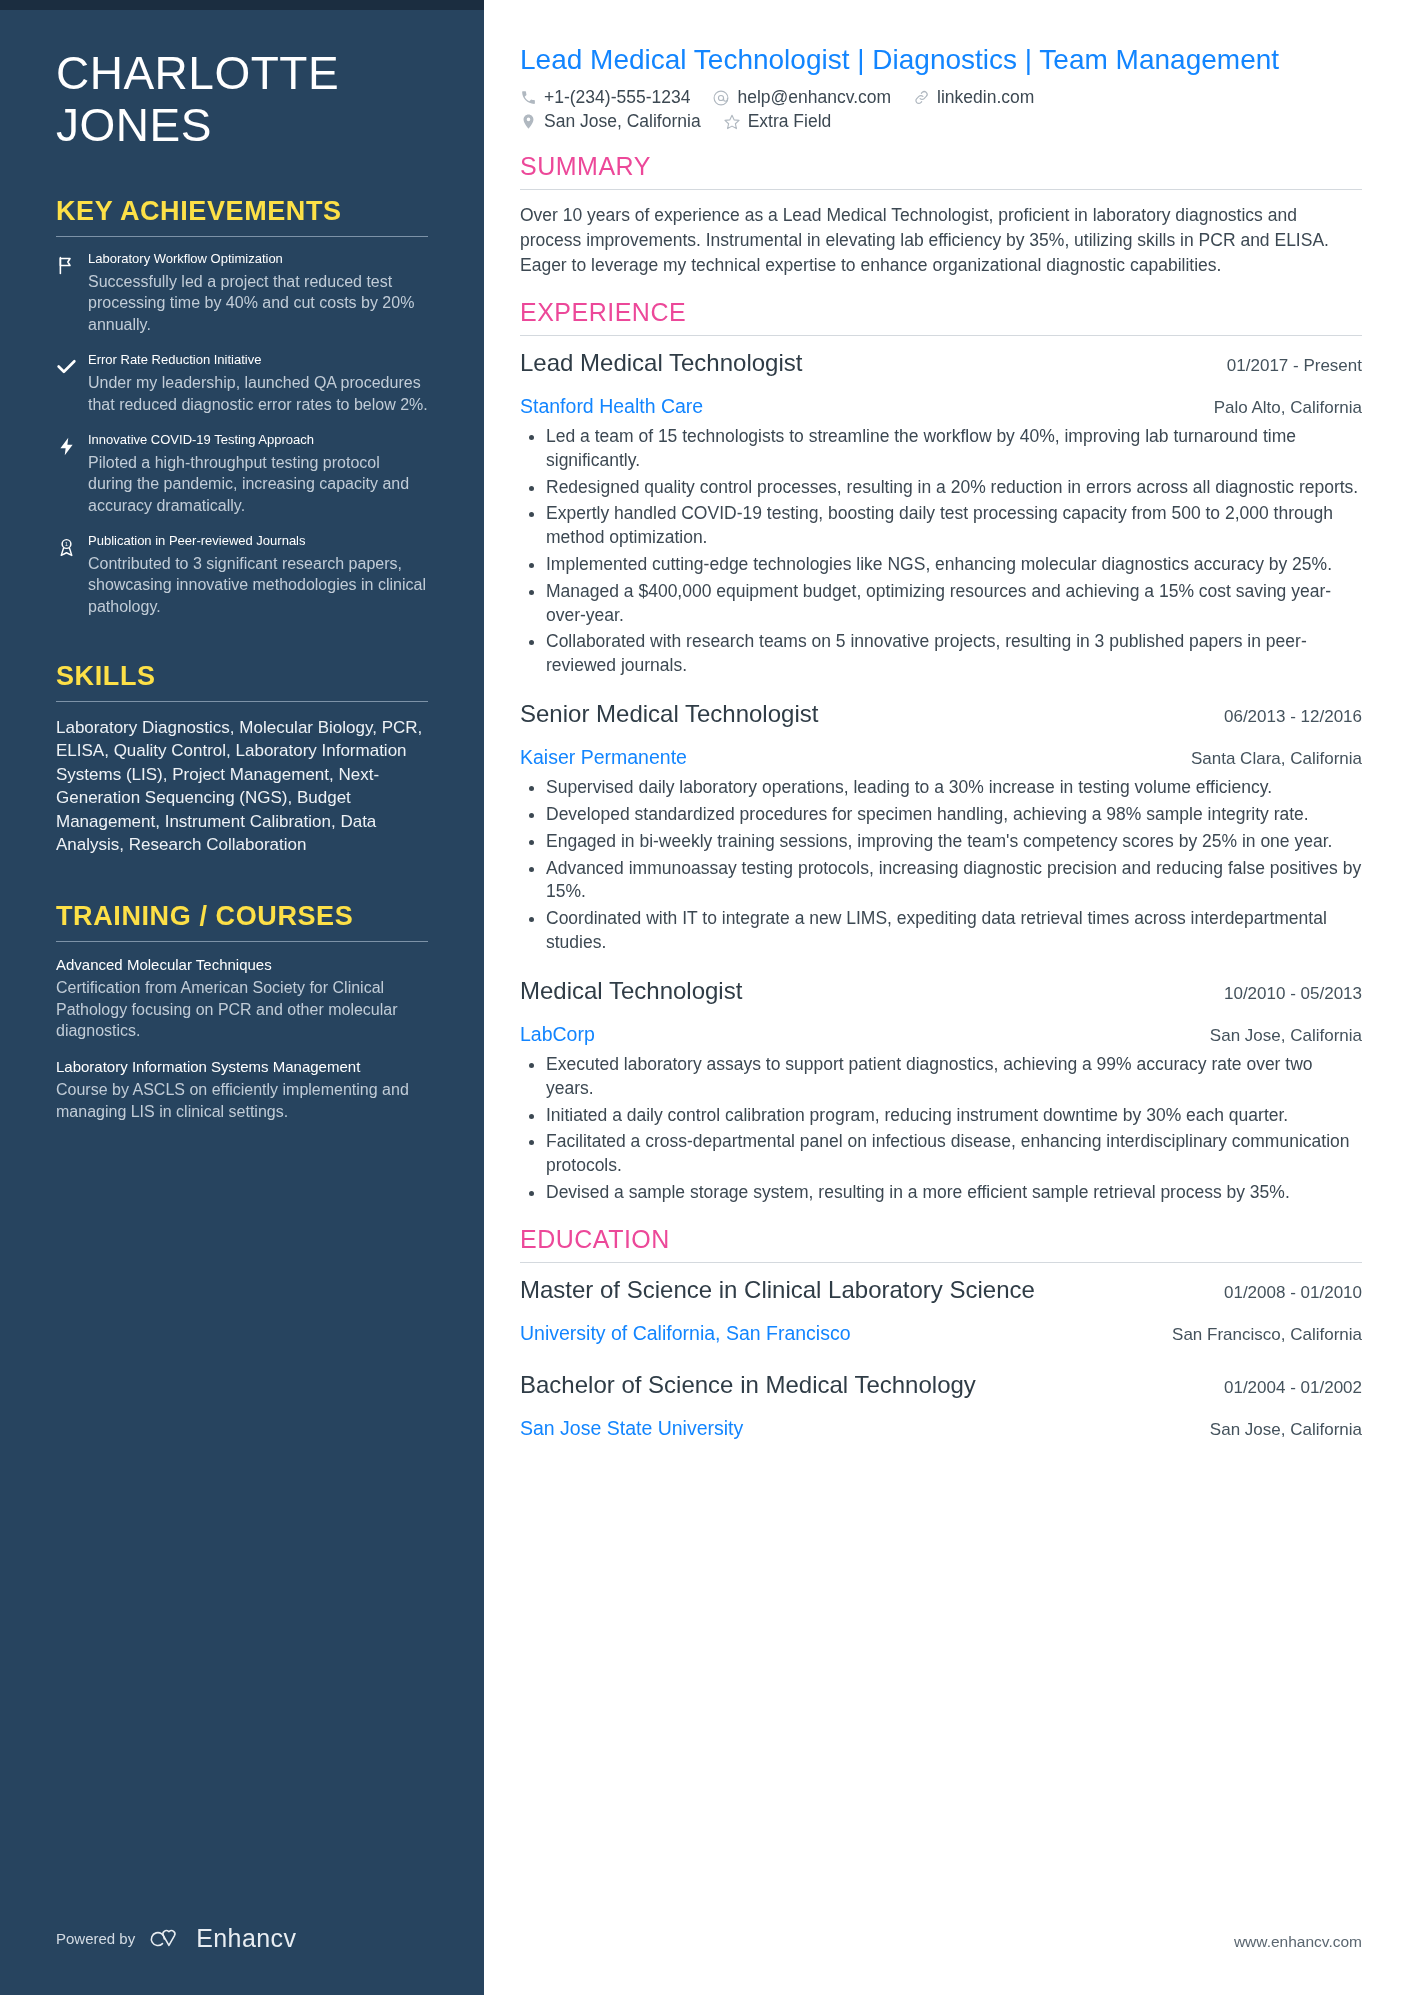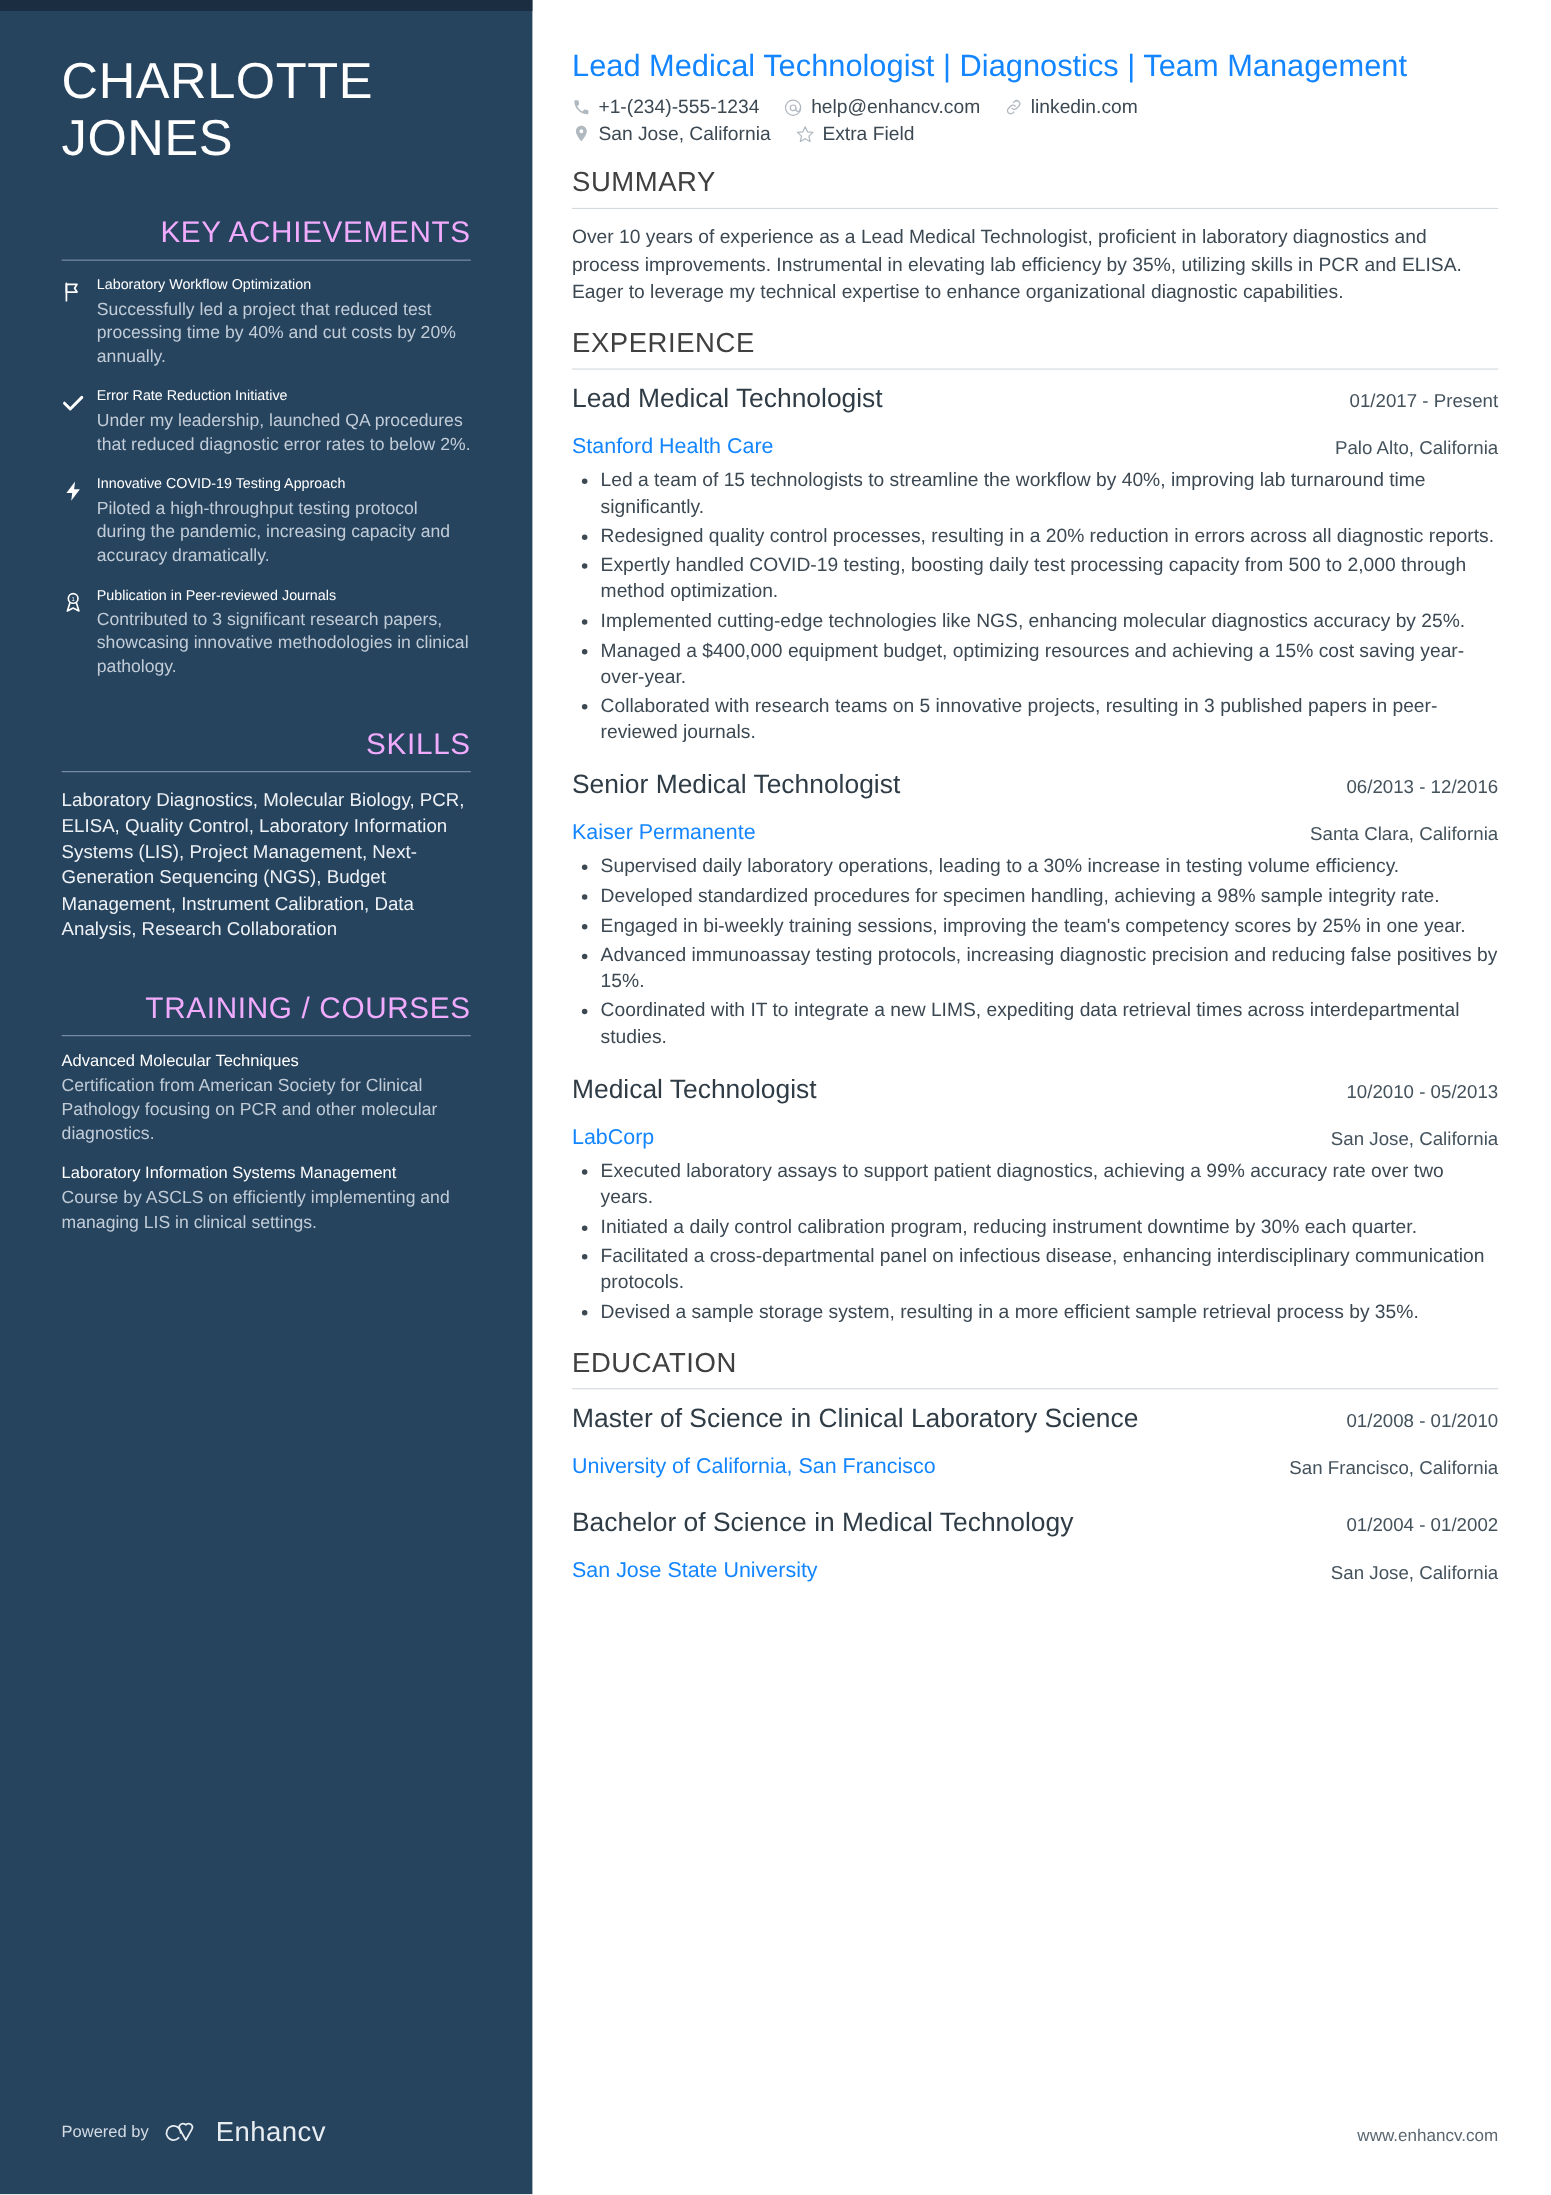--- a/index.html
+++ b/index.html
@@ -41,24 +41,23 @@
     line-height: 1.13;
     font-weight: 400;
     letter-spacing: 0.5px;
     color: #ffffff;
   }
 
   .side-section { margin-top: 44px; }
   .side-section-title {
     font-size: 27px;
     letter-spacing: 0.6px;
-    font-weight: 400;
-    color: #f0abfc;
+    font-weight: 700;
+    color: #fde047;
     padding-bottom: 9px;
-    text-align: right;
   }
   .side-rule {
     height: 1px;
     background: #7d93a8;
     margin-bottom: 14px;
   }
 
   .ach-item { display: flex; margin-bottom: 17px; }
   .ach-icon {
     flex: 0 0 32px;
@@ -149,21 +148,21 @@
     gap: 7px;
     font-size: 17.5px;
     color: #3c4852;
   }
   .contact-item .cicon { color: #b0b8c0; display: flex; align-items: center; }
 
   .sec { margin-top: 20px; }
   .sec-title {
     font-size: 25px;
     letter-spacing: 0.5px;
-    color: #404040;
+    color: #ec4899;
     font-weight: 400;
     padding-bottom: 8px;
   }
   .sec-rule {
     height: 1px;
     background: #d4d9de;
     margin-bottom: 13px;
   }
 
   .summary-text {

